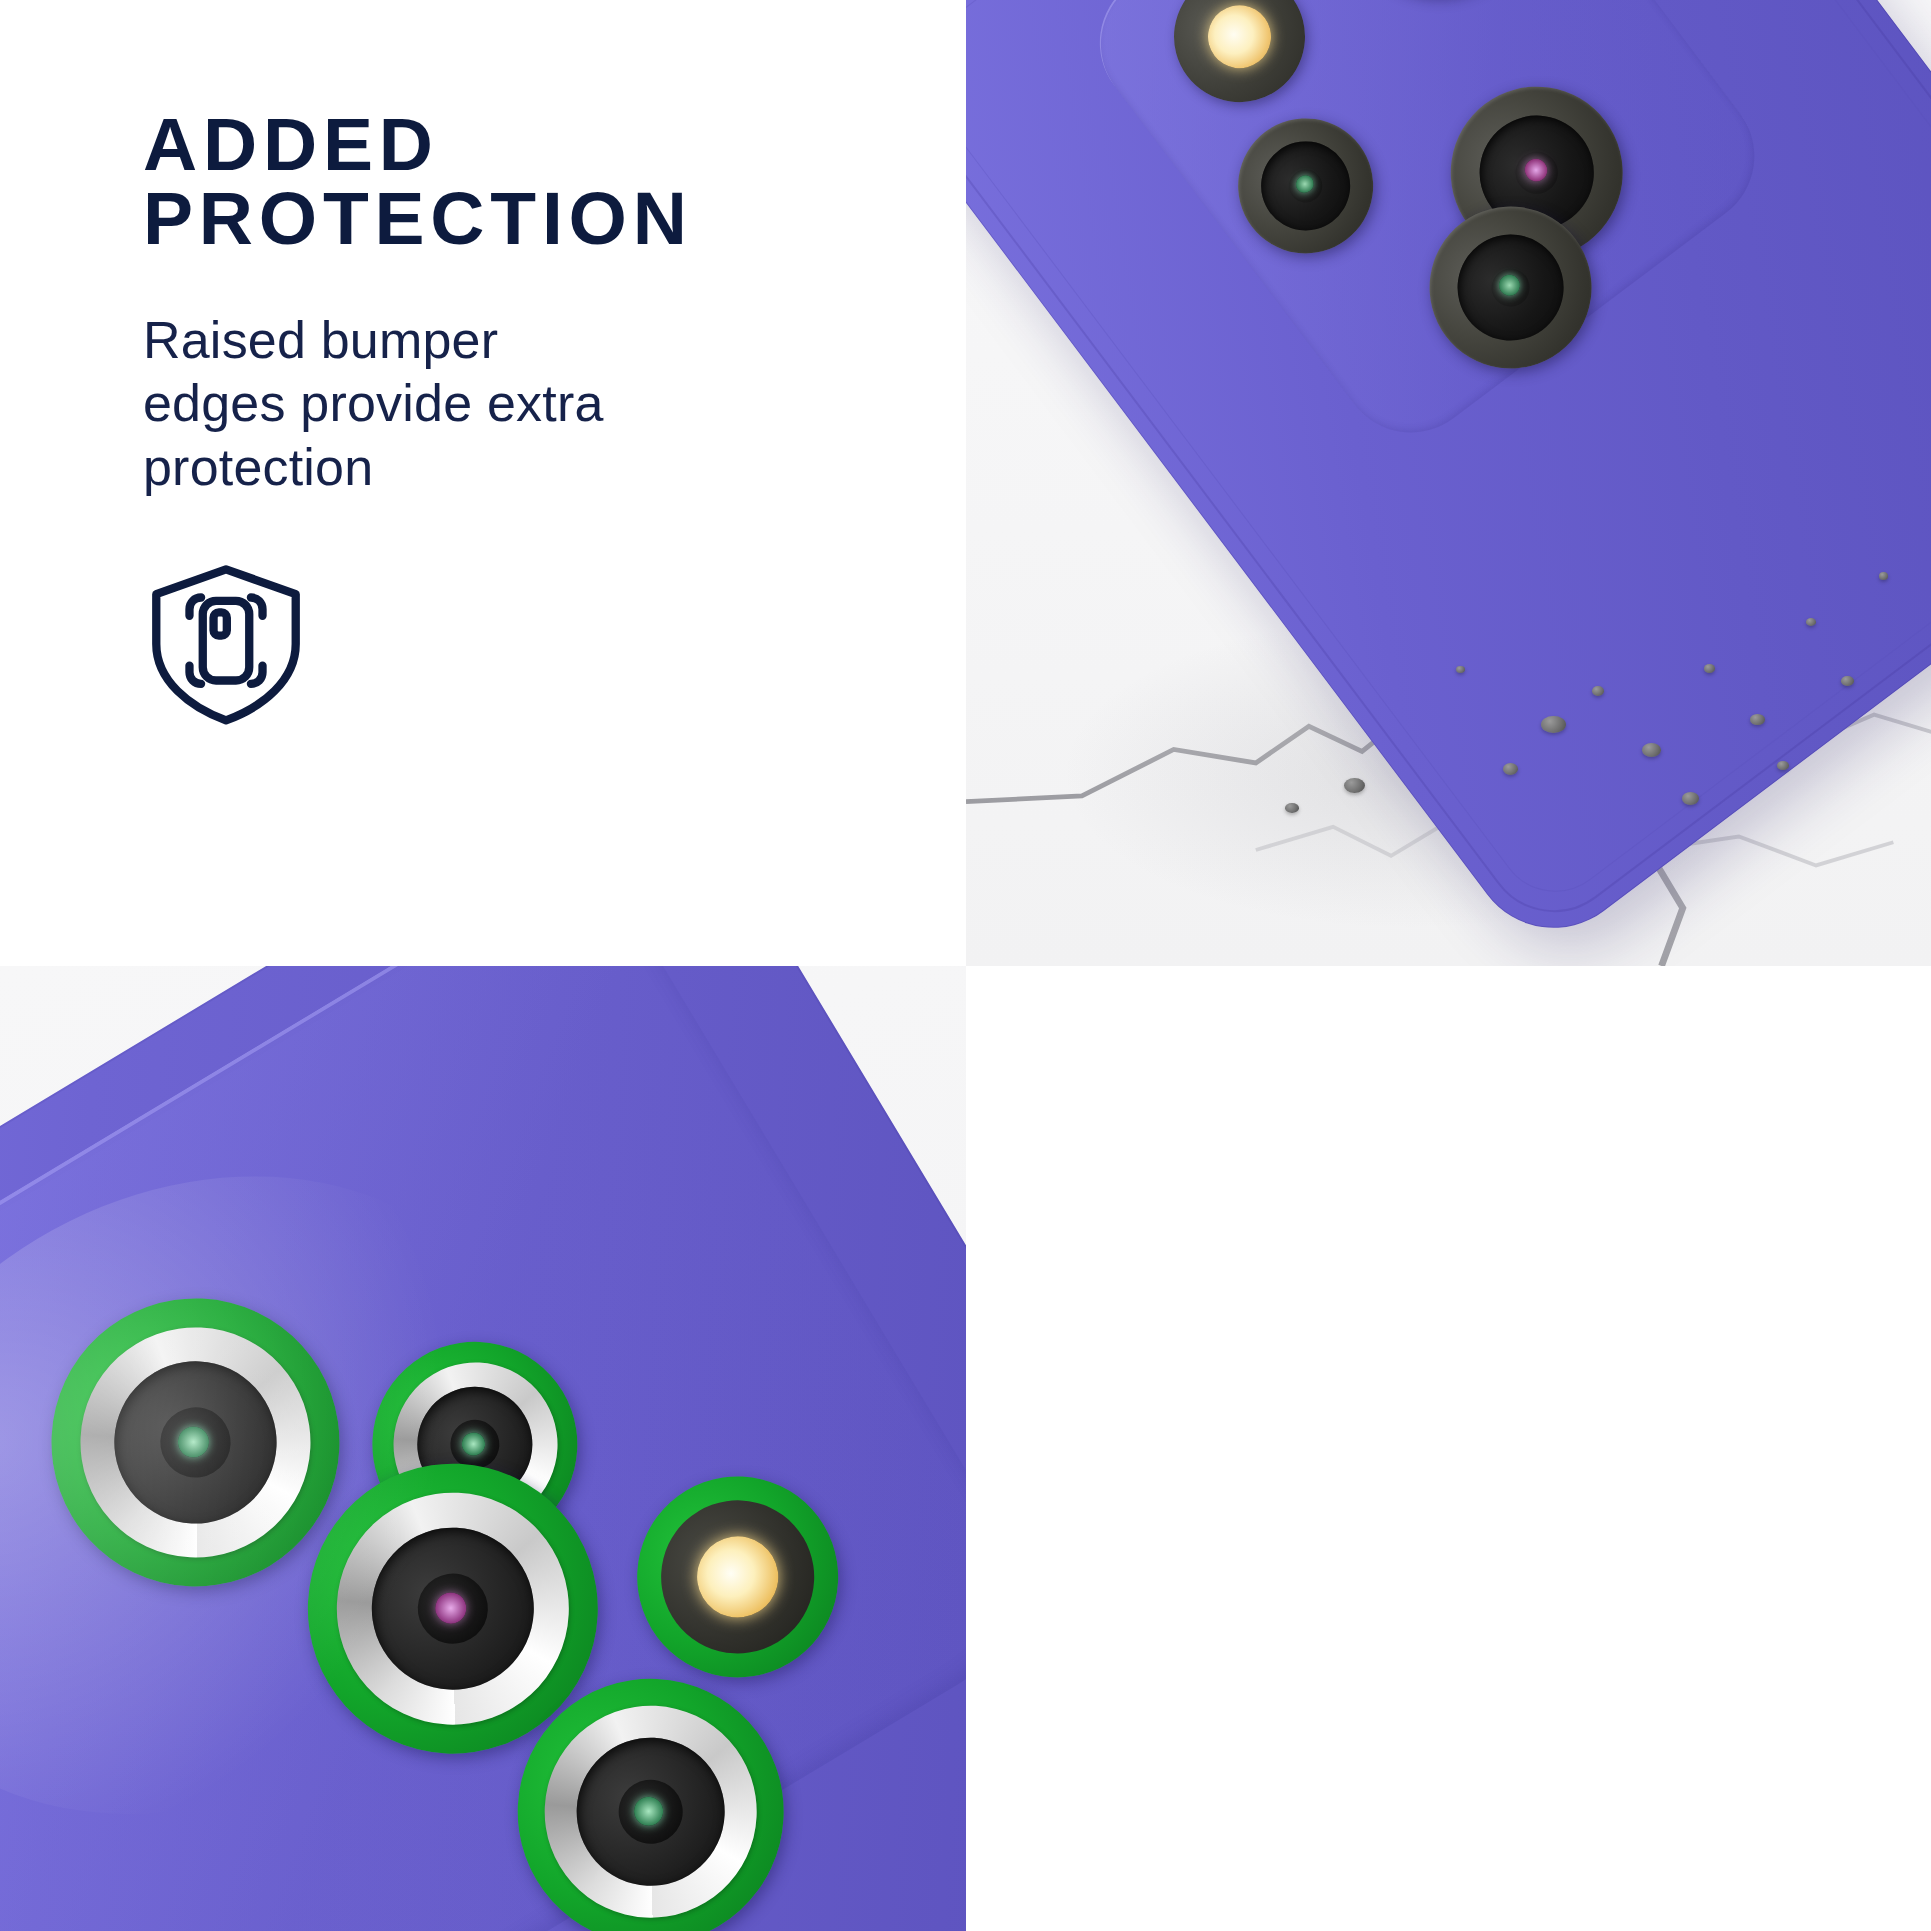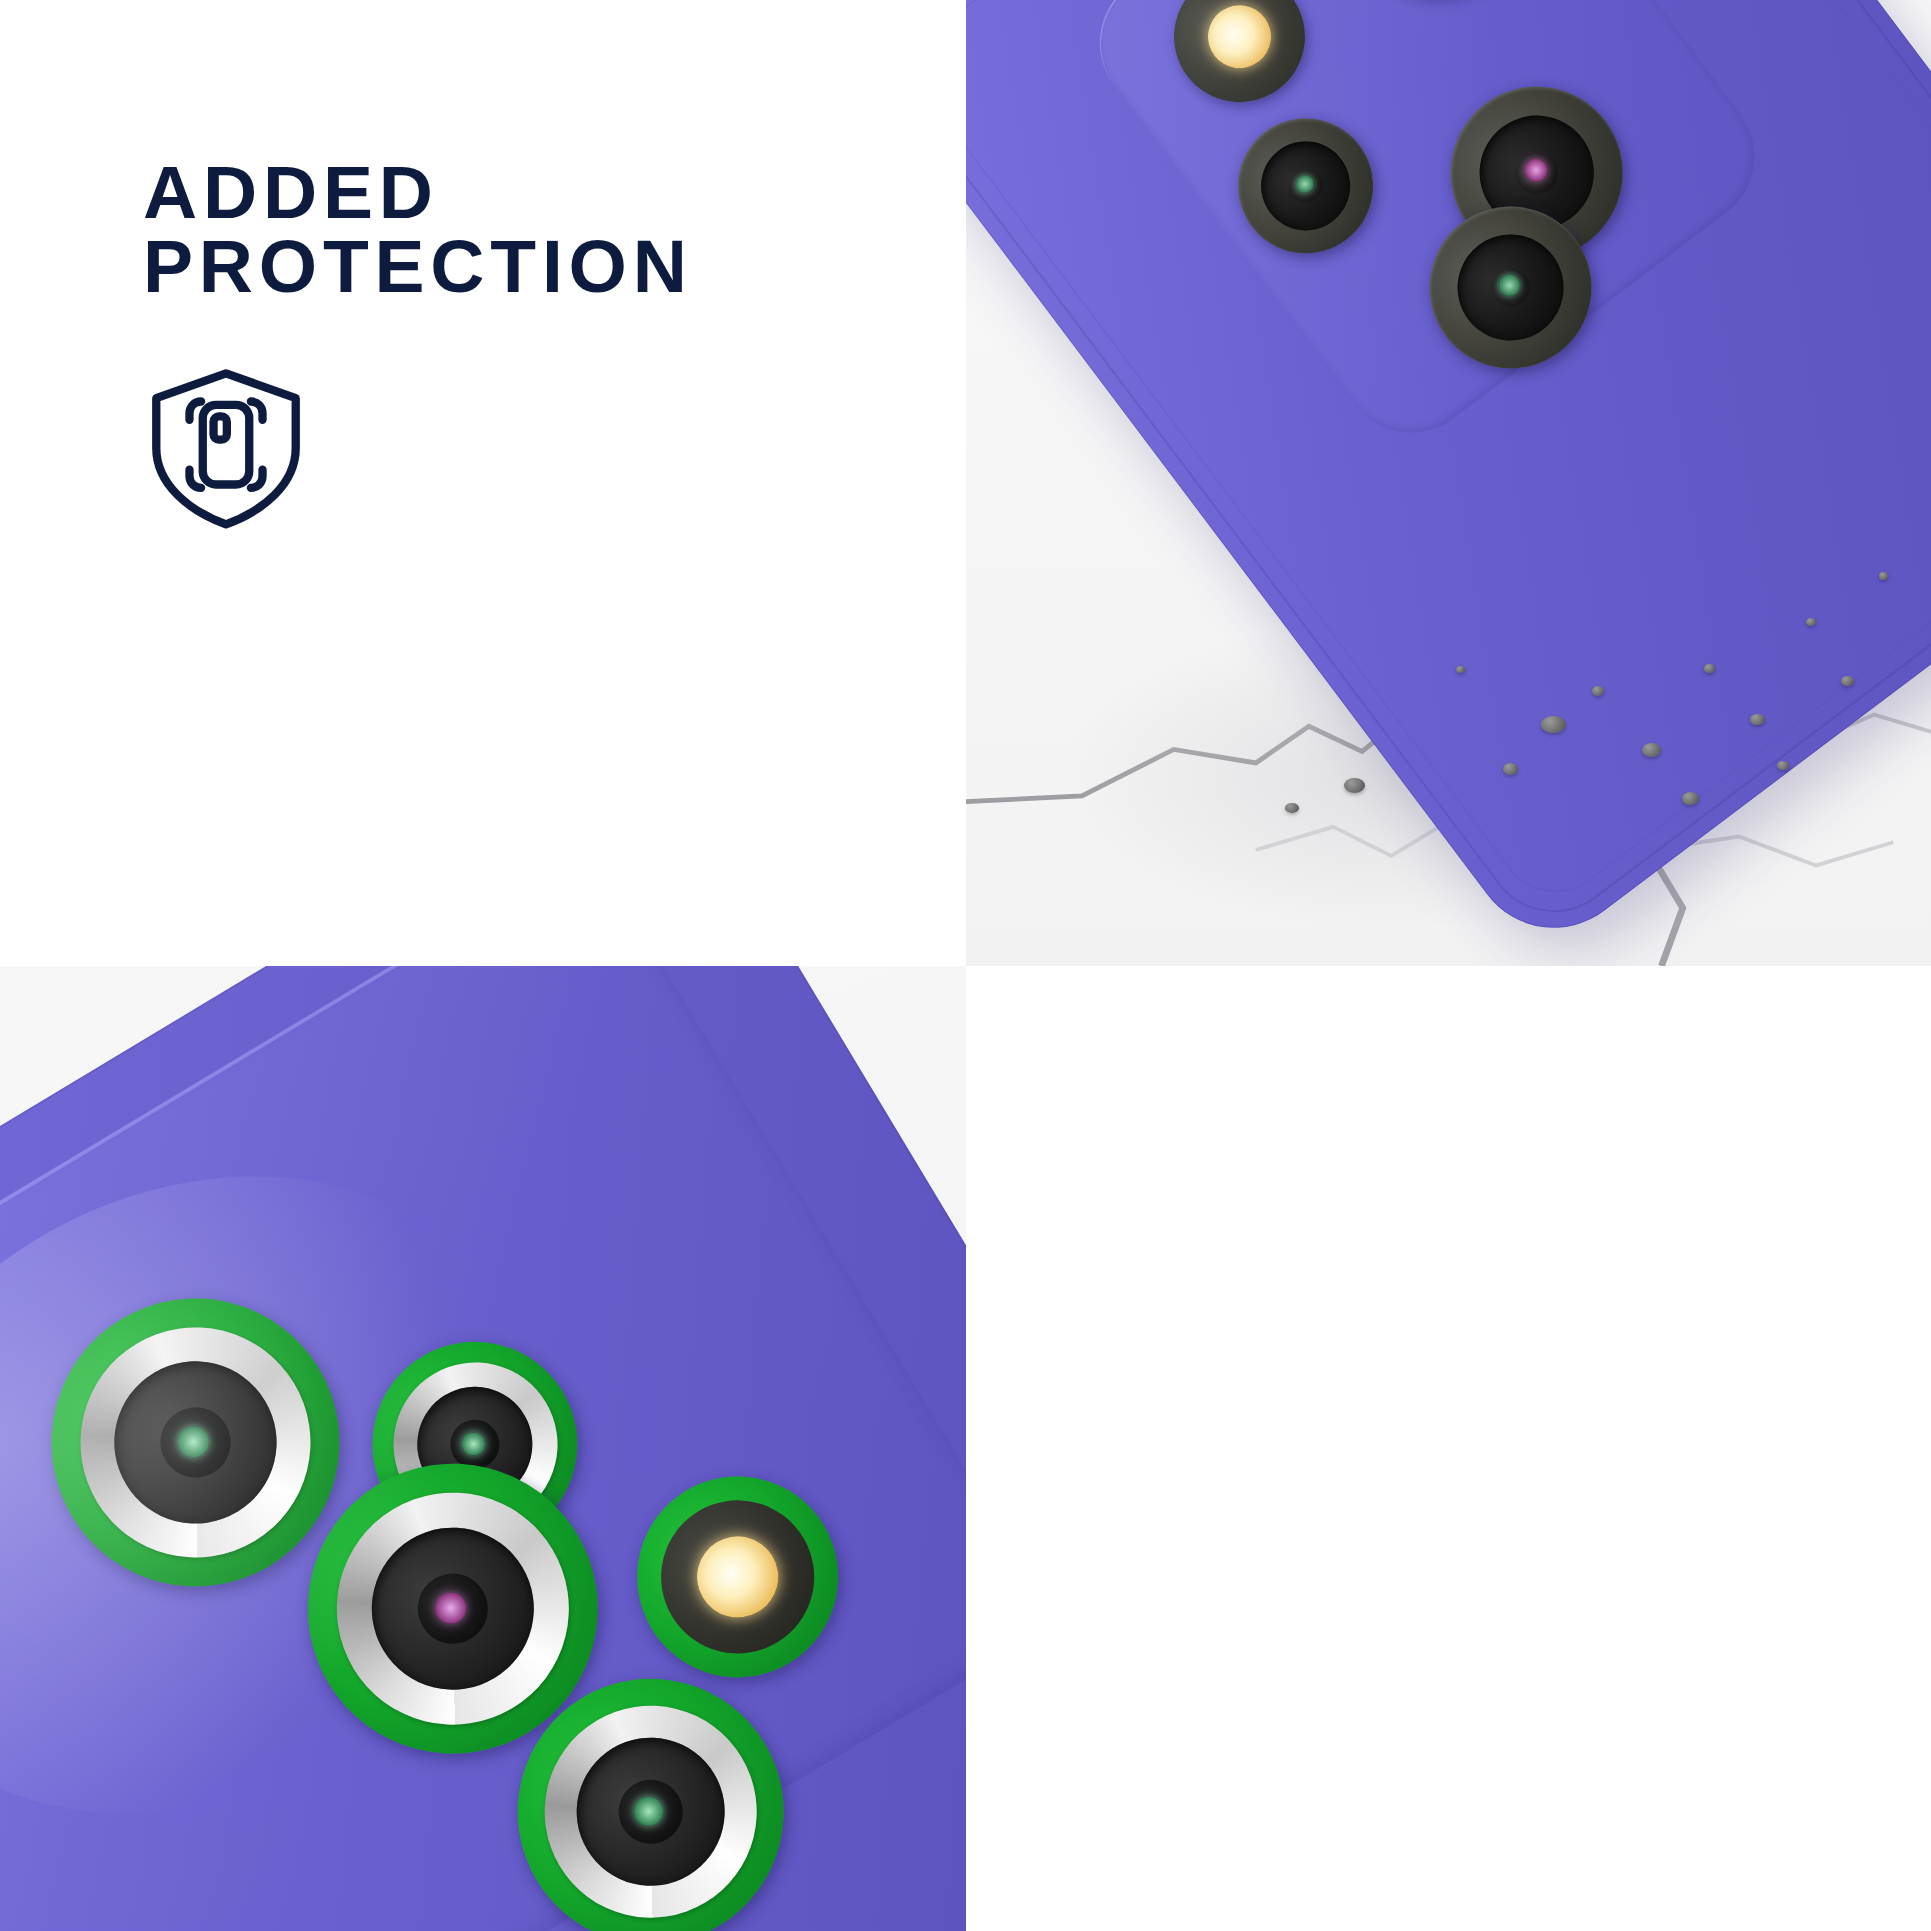--- a/index.html
+++ b/index.html
@@ -3,21 +3,21 @@
 <meta charset="utf-8">
 <style>
   * { margin:0; padding:0; box-sizing:border-box; }
   html,body { width:1931px; height:1931px; overflow:hidden; background:#ffffff;
     font-family:"Liberation Sans", sans-serif; }
 
   .board { position:relative; width:1931px; height:1931px; display:grid;
     grid-template-columns:966px 966px; grid-template-rows:966px 966px; }
 
   .quad { position:relative; overflow:hidden; }
-  .q-tl { background:#ffffff;margin-top:48px; }
+  .q-tl { background:#ffffff; }
   .q-tr { background:#f7f7f7; }
   .q-bl { background:#f6f6f7; }
   .q-br { background:#ffffff; }
 
   
   .textpanel { position:absolute; left:143px; top:108px; width:763px; }
 
   .heading { color:#0d1b3e; font-weight:700; font-size:75px; line-height:0.98;
     letter-spacing:5.8px; text-transform:uppercase; }
   .heading .ln { display:block; }
@@ -144,20 +144,25 @@
 <body>
 
 <div class="board">
 
   <div class="quad q-tl">
     <div class="textpanel">
       <div class="heading">
         <span class="ln">ADDED</span>
         <span class="ln">PROTECTION</span>
       </div>
+      <div class="subtext">
+        <span class="ln">Raised bumper</span>
+        <span class="ln">edges provide extra</span>
+        <span class="ln">protection</span>
+      </div>
       <div class="badge">
         <svg viewBox="0 0 100 100" fill="none" stroke="#0d1b3e" stroke-width="5" stroke-linecap="round" stroke-linejoin="round">
           <path d="M50 5 L92 20 V50 C92 72 72 88 50 96 C28 88 8 72 8 50 V20 Z"></path>
           <rect x="36" y="24" width="28" height="48" rx="8"></rect>
           <rect x="42.5" y="31" width="8" height="14" rx="3.2"></rect>
           <path d="M28 33 V29 C28 25 31 22 35 22"></path>
           <path d="M72 33 V29 C72 25 69 22 65 22"></path>
           <path d="M28 63 V67 C28 71 31 74 35 74"></path>
           <path d="M72 63 V67 C72 71 69 74 65 74"></path>
         </svg>

